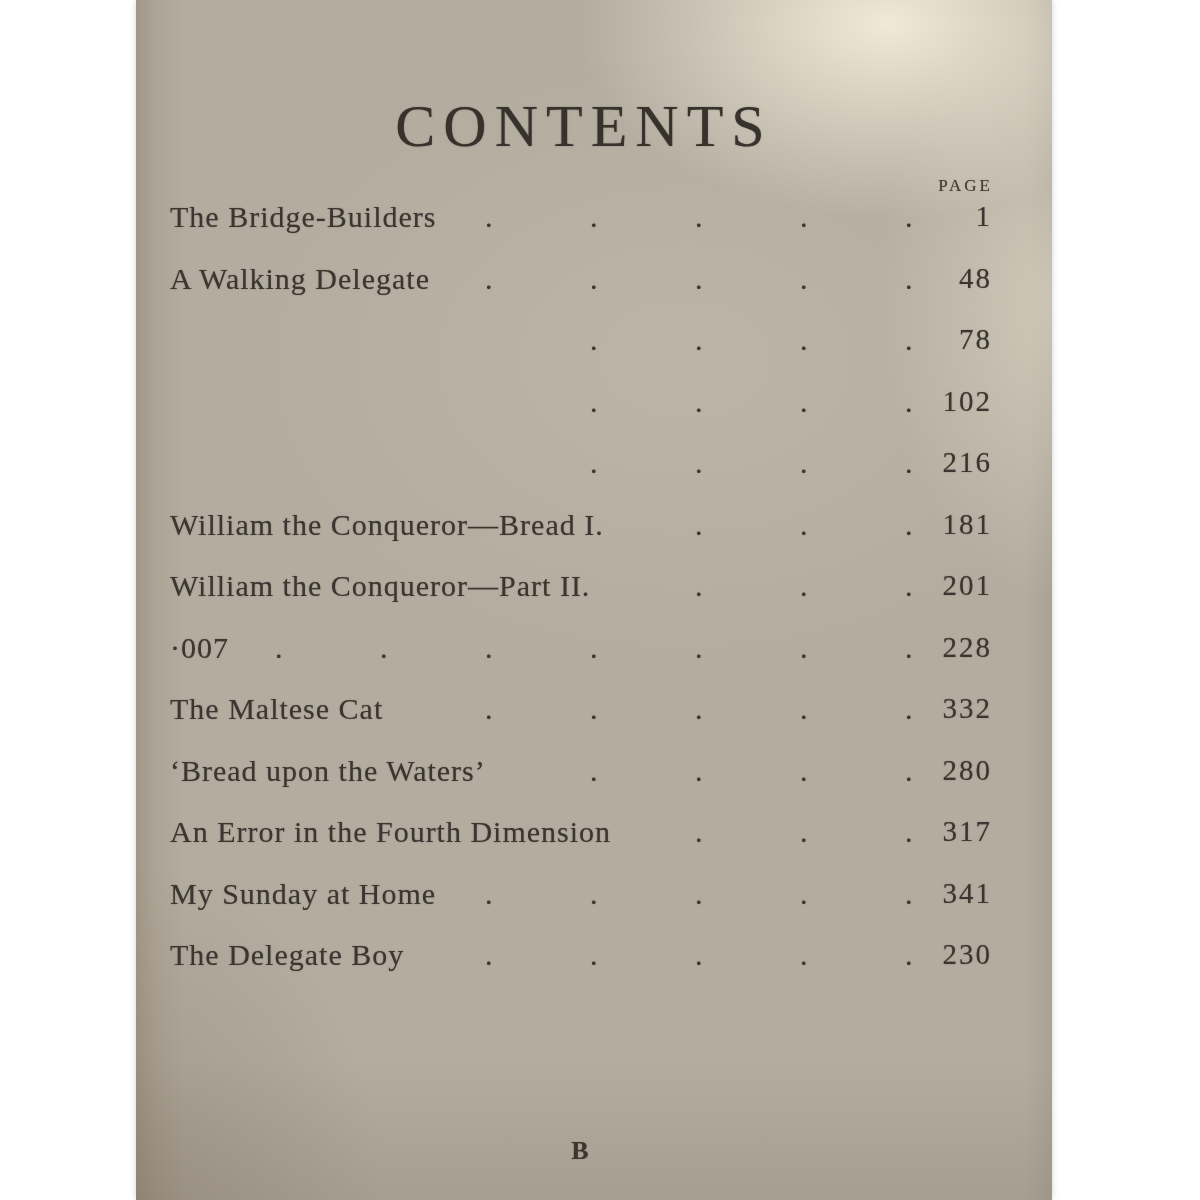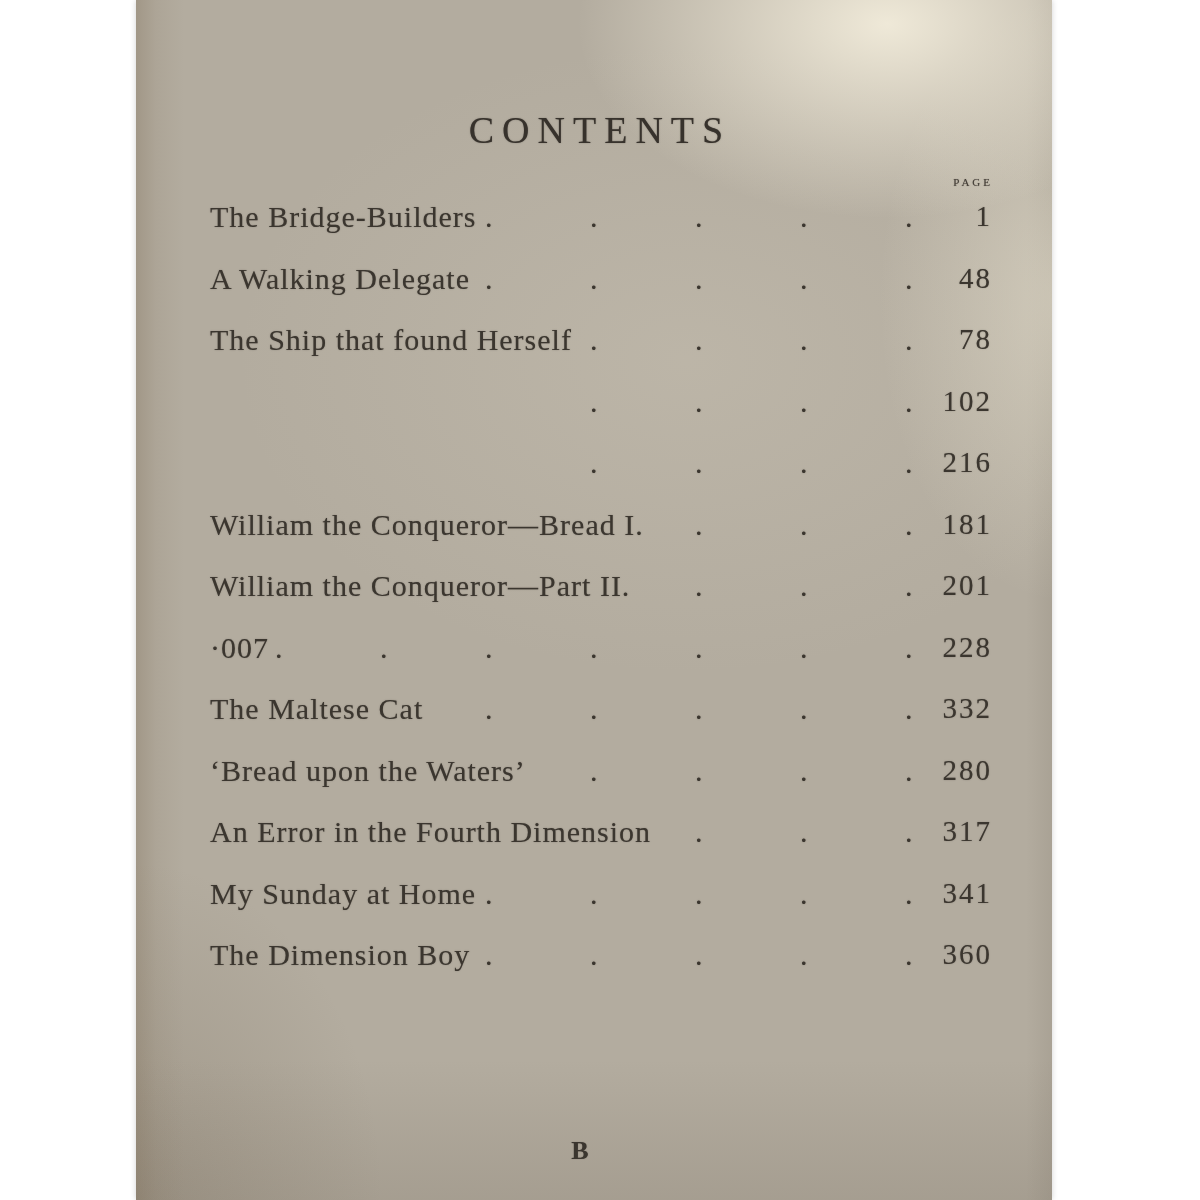--- a/index.html
+++ b/index.html
@@ -40,34 +40,34 @@
       
       radial-gradient(ellipse 380px 520px at 0% 100%, rgba(112,99,81,0.28), rgba(112,99,81,0) 65%);
     box-shadow: 0 0 6px rgba(0,0,0,0.18);
     color: #3b362f;
   }
   .title {
     position: absolute;
     top: 92px;
     left: 34px;
     width: 820px;
-    margin: 16px;
+    margin: 0;
     text-align: center;
-    font-size: 38px;
+    font-size: 60px;
     font-weight: normal;
     letter-spacing: 8px;
     text-indent: 8px;
     color: #37322c;
     text-shadow: 0 0 1.3px rgba(55,50,44,0.55);
   }
   .page-label {
     position: absolute;
     top: 176px;
     right: 62px;
-    font-size: 11px;
+    font-size: 17px;
     letter-spacing: 3px;
     margin-right: -3px;
     color: #443e37;
     text-shadow: 0 0 1px rgba(55,50,44,0.5);
   }
   .entries {
     position: absolute;
     left: 34px;
     top: 186px;
     width: 820px;
@@ -76,21 +76,20 @@
     position: relative;
     height: 61.5px;
     line-height: 61.5px;
     font-size: 30px;
     letter-spacing: 1px;
     white-space: nowrap;
     text-shadow: 0 0 1.2px rgba(59,54,47,0.5);
   }
   .row .t {
     display: inline-block;
-    margin-left: 40px;
   }
   .row .dot {
     position: absolute;
     top: 0;
     line-height: 61.5px;
     font-size: 30px;
   }
   .row .num {
     position: absolute;
     top: 0;
@@ -115,27 +114,27 @@
 </head>
 <body>
 
 <div class="photo">
   <div class="paper">
     <h1 class="title">CONTENTS</h1>
     <div class="page-label">PAGE</div>
     <div class="entries" id="entries">
         <div class="row"><span class="t">The Bridge-Builders</span><span class="dot" style="left: 315px;">.</span><span class="dot" style="left: 420px;">.</span><span class="dot" style="left: 525px;">.</span><span class="dot" style="left: 630px;">.</span><span class="dot" style="left: 735px;">.</span><span class="num">1</span></div>
         <div class="row"><span class="t">A Walking Delegate</span><span class="dot" style="left: 315px;">.</span><span class="dot" style="left: 420px;">.</span><span class="dot" style="left: 525px;">.</span><span class="dot" style="left: 630px;">.</span><span class="dot" style="left: 735px;">.</span><span class="num">48</span></div>
-        <div class="row"><span class="t">The Ship that found Herself</span><span class="dot" style="left: 420px;">.</span><span class="dot" style="left: 525px;">.</span><span class="dot" style="left: 630px;">.</span><span class="dot" style="left: 735px;">.</span><span class="num">78</span></div>
+        <div class="row"><span class="dot" style="left: 420px;">.</span><span class="dot" style="left: 525px;">.</span><span class="dot" style="left: 630px;">.</span><span class="dot" style="left: 735px;">.</span><span class="num">78</span></div>
         <div class="row"><span class="dot" style="left: 420px;">.</span><span class="dot" style="left: 525px;">.</span><span class="dot" style="left: 630px;">.</span><span class="dot" style="left: 735px;">.</span><span class="num">102</span></div>
         <div class="row"><span class="dot" style="left: 420px;">.</span><span class="dot" style="left: 525px;">.</span><span class="dot" style="left: 630px;">.</span><span class="dot" style="left: 735px;">.</span><span class="num">216</span></div>
         <div class="row"><span class="t">William the Conqueror—Bread I.</span><span class="dot" style="left: 525px;">.</span><span class="dot" style="left: 630px;">.</span><span class="dot" style="left: 735px;">.</span><span class="num">181</span></div>
         <div class="row"><span class="t">William the Conqueror—Part II.</span><span class="dot" style="left: 525px;">.</span><span class="dot" style="left: 630px;">.</span><span class="dot" style="left: 735px;">.</span><span class="num">201</span></div>
         <div class="row"><span class="t">·007</span><span class="dot" style="left: 105px;">.</span><span class="dot" style="left: 210px;">.</span><span class="dot" style="left: 315px;">.</span><span class="dot" style="left: 420px;">.</span><span class="dot" style="left: 525px;">.</span><span class="dot" style="left: 630px;">.</span><span class="dot" style="left: 735px;">.</span><span class="num">228</span></div>
         <div class="row"><span class="t">The Maltese Cat</span><span class="dot" style="left: 315px;">.</span><span class="dot" style="left: 420px;">.</span><span class="dot" style="left: 525px;">.</span><span class="dot" style="left: 630px;">.</span><span class="dot" style="left: 735px;">.</span><span class="num">332</span></div>
         <div class="row"><span class="t">‘Bread upon the Waters’</span><span class="dot" style="left: 420px;">.</span><span class="dot" style="left: 525px;">.</span><span class="dot" style="left: 630px;">.</span><span class="dot" style="left: 735px;">.</span><span class="num">280</span></div>
         <div class="row"><span class="t">An Error in the Fourth Dimension</span><span class="dot" style="left: 525px;">.</span><span class="dot" style="left: 630px;">.</span><span class="dot" style="left: 735px;">.</span><span class="num">317</span></div>
         <div class="row"><span class="t">My Sunday at Home</span><span class="dot" style="left: 315px;">.</span><span class="dot" style="left: 420px;">.</span><span class="dot" style="left: 525px;">.</span><span class="dot" style="left: 630px;">.</span><span class="dot" style="left: 735px;">.</span><span class="num">341</span></div>
-        <div class="row"><span class="t">The Dimension Boy</span><span class="dot" style="left: 315px;">.</span><span class="dot" style="left: 420px;">.</span><span class="dot" style="left: 525px;">.</span><span class="dot" style="left: 630px;">.</span><span class="dot" style="left: 735px;">.</span><span class="num">360</span></div>
+        <div class="row"><span class="t">The Delegate Boy</span><span class="dot" style="left: 315px;">.</span><span class="dot" style="left: 420px;">.</span><span class="dot" style="left: 525px;">.</span><span class="dot" style="left: 630px;">.</span><span class="dot" style="left: 735px;">.</span><span class="num">230</span></div>
       </div>
     <div class="sig">B</div>
   </div>
 </div>
 
 </body></html>

